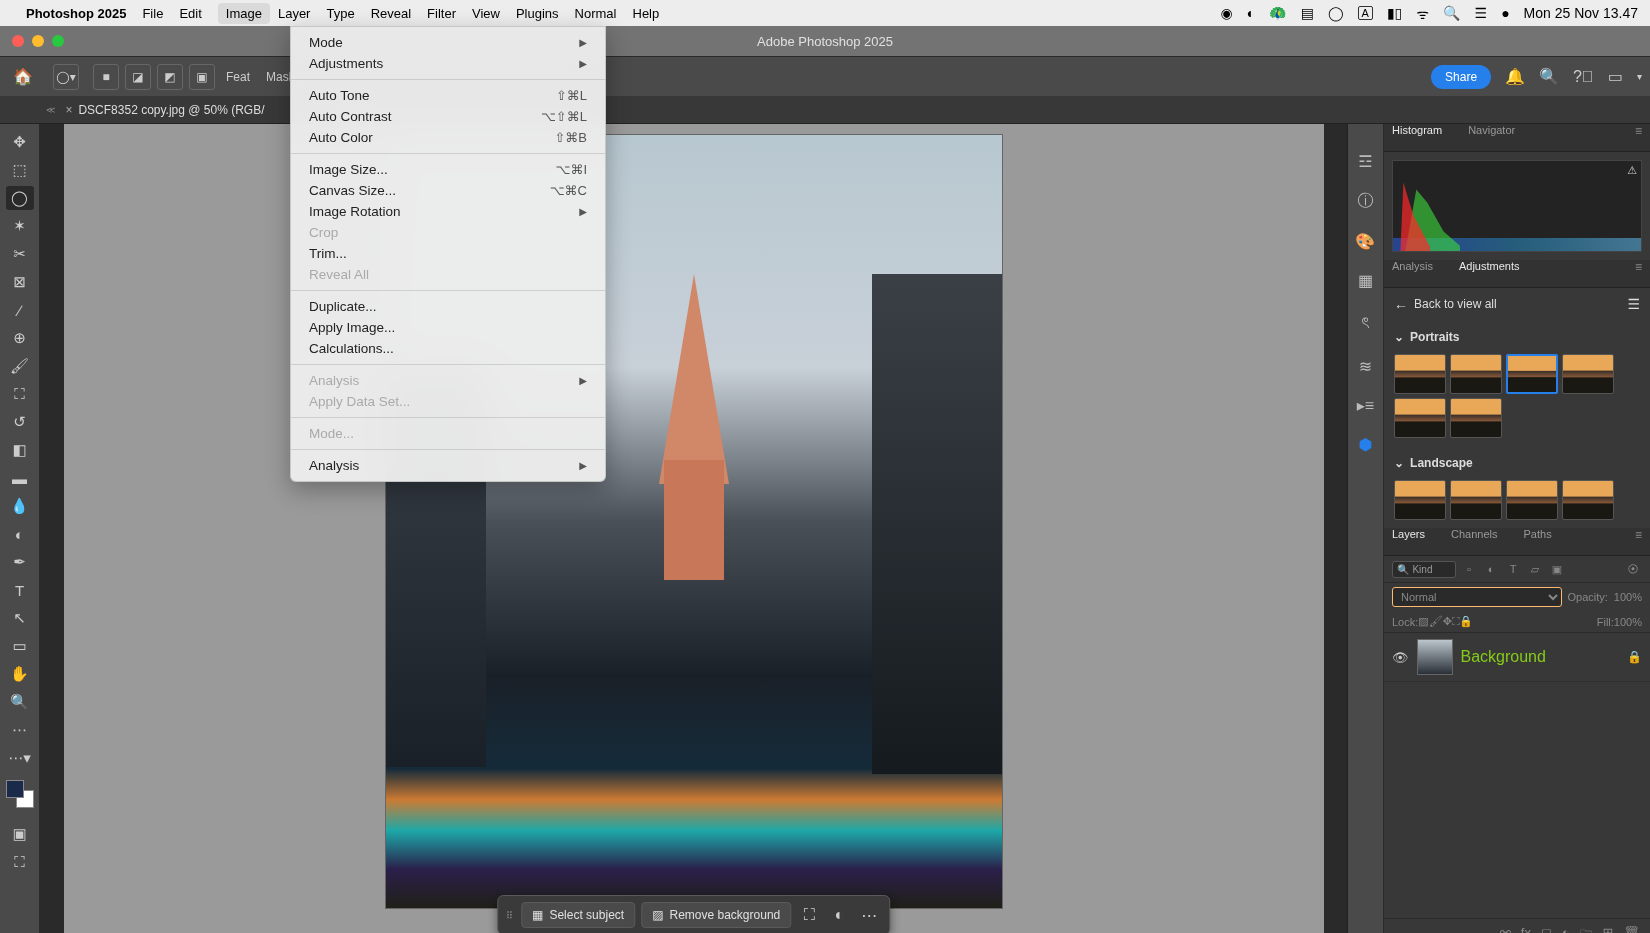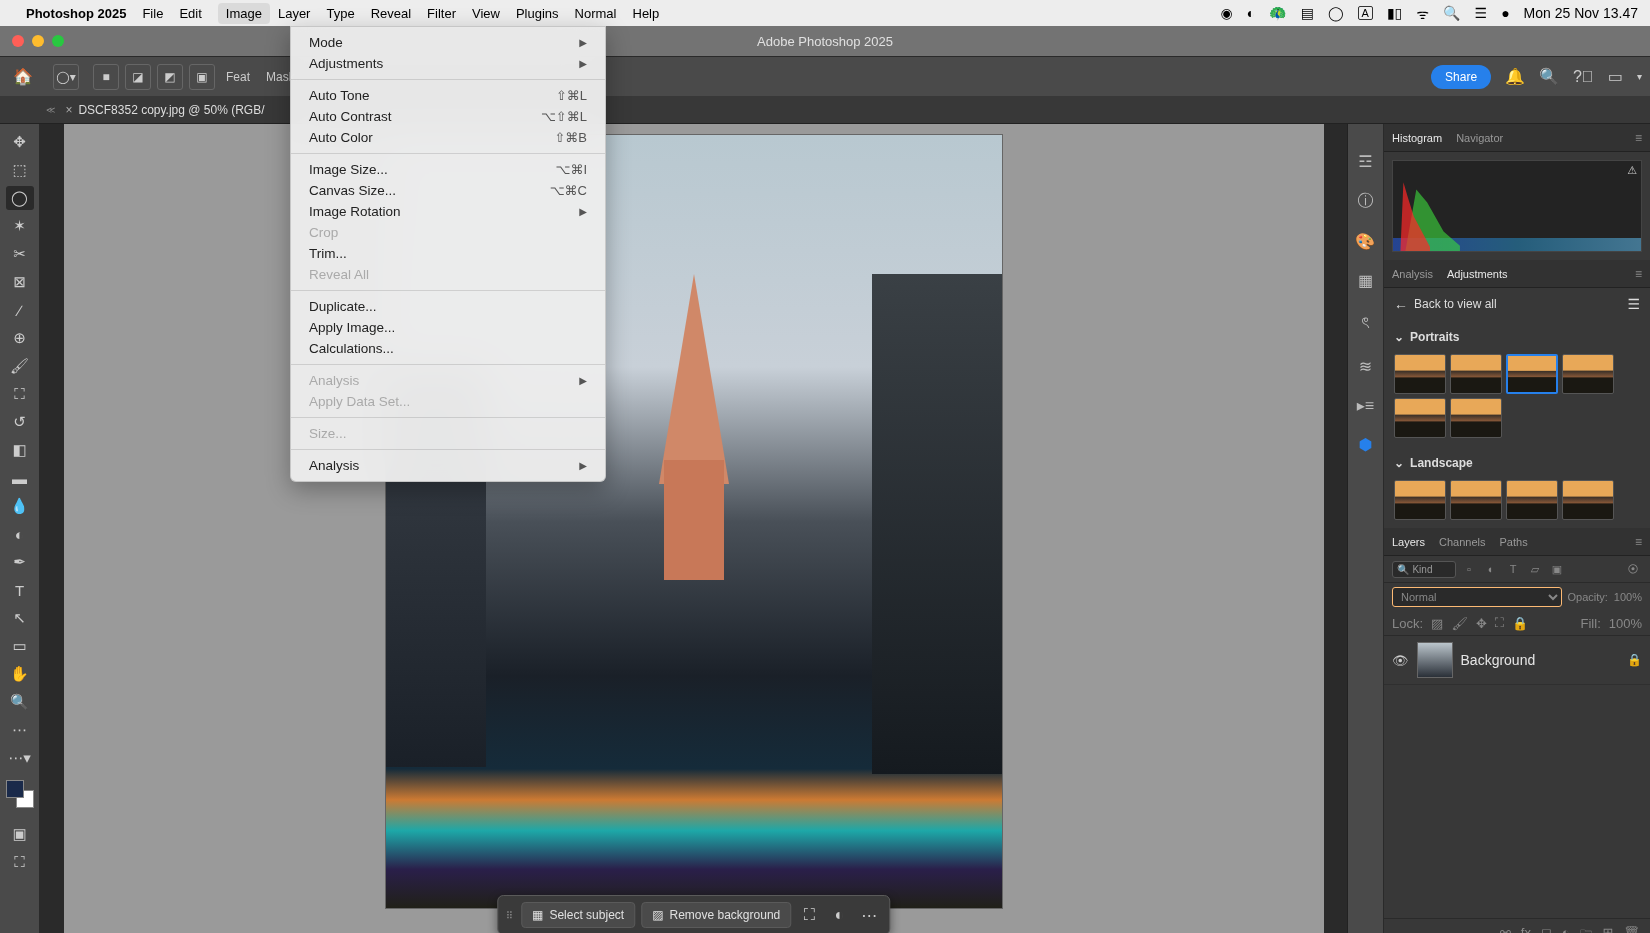--- a/index.html
+++ b/index.html
@@ -70,21 +70,21 @@
 .menu-row .shortcut { margin-left: auto; color: #555; font-size: 13px; }
 .menu-row .submenu-arrow { margin-left: auto; color: #555; font-size:10px;}
 .menu-sep { height: 1px; background: rgba(0,0,0,0.12); margin: 5px 0; }
 
 
 .right-panels { width: 303px; background: #383838; display:flex; border-left:1px solid #222;}
 .panel-strip { width:36px; background:#4a4a4a; display:flex; flex-direction:column; align-items:center; padding-top:28px; gap:20px; border-right:1px solid #2a2a2a;}
 .panel-strip .strip-ic { color:#bbb; font-size:16px;}
 .strip-ic.blue { color:#2680eb; }
 .panel-col { flex:1; display:flex; flex-direction:column; }
-.panel-tabs { display:flex; background:#323232; border-bottom:1px solid #222; height:28px; align-items:center; padding:0 8px; gap:14px;}
+.panel-tabs { display:flex; background:#323232; border-bottom:1px solid #222; height:28px; align-items:flex-start; padding:0 8px; gap:26px;}
 .panel-tab { color:#999; font-size:11px; font-weight:500;}
 .panel-tab.active { color:#e8e8e8;}
 .panel-body { background:#383838; padding:8px; }
 .histogram-img { width:100%; height:92px; background:#232323; border:1px solid #444; position:relative; overflow:hidden;}
 .hist-r { position:absolute; bottom:0; left:3%; width:12%; height:85%; background:rgba(255,40,40,0.7); clip-path: polygon(0 100%, 10% 10%, 25% 30%, 45% 55%, 100% 95%, 100% 100%);}
 .hist-g { position:absolute; bottom:0; left:5%; width:22%; height:72%; background:rgba(60,220,60,0.6); clip-path: polygon(0 100%, 20% 5%, 40% 25%, 70% 70%, 100% 92%, 100% 100%);}
 .hist-b { position:absolute; bottom:0; left:0; width:100%; height:15%; background: linear-gradient(to right, rgba(40,100,255,0.5), rgba(40,180,255,0.4), rgba(100,200,255,0.5));}
 .hist-peak { position:absolute; bottom:0; right:3%; width:6%; height:95%; background:linear-gradient(to top, #fff, #8ef near, #ff6 );}
 .hist-warn { position:absolute; top:3px; right:4px; color:#ccc; font-size:11px;}
 
@@ -97,25 +97,25 @@
 .thumb { width:52px; height:40px; background: linear-gradient(to bottom, #e8a858 40%, #3a3028 42%, #885838 58%, #1a1812 60%); border:1px solid #555; border-radius:2px;}
 .thumb.sel { border:2px solid #2680eb;}
 
 .layers-panel { flex:1; display:flex; flex-direction:column; min-height:0;}
 .layers-controls { padding:4px 8px; display:flex; align-items:center; gap:4px; font-size:11px; color:#999; border-bottom:1px solid #2a2a2a;}
 .kind-search { background:#2a2a2a; border:1px solid #555; border-radius:3px; padding:2px 4px; color:#999; font-size:10px; display:flex; align-items:center; gap:3px; flex:0 0 64px;}
 .filter-ic { width:18px; height:18px; display:flex; align-items:center; justify-content:center; color:#888; font-size:11px;}
 .blend-row { display:flex; padding:4px 8px; gap:6px; font-size:11px; color:#888; align-items:center;}
 .blend-select { background:#2a2a2a; border:1px solid #fdba74; color:#888; padding:2px 4px; font-size:11px; border-radius:3px; flex:1;}
 .opacity-field { font-size:11px; color:#888;}
-.lock-row { display:flex; padding:4px 8px; gap:8px; font-size:13px; color:#888; align-items:center; border-bottom:1px solid #2a2a2a;}
+.lock-row { display:flex; padding:4px 8px; gap:0; font-size:11px; color:#888; align-items:center; border-bottom:1px solid #2a2a2a;}
 .layer-row { display:flex; align-items:center; padding:6px 8px; gap:8px; border-bottom:1px solid #2f2f2f;}
 .eye-ic { color:#ccc; font-size:13px;}
 .layer-thumb { width:36px; height:36px; background: linear-gradient(#bbc5cc, #2a3038); border:1px solid #666;}
-.layer-name { color:#e5e5e5; font-size:14px; flex:1;}
+.layer-name { color:#84cc16; font-size:16px; flex:1;}
 .lock-ic { color:#888; font-size:12px;}
 .layers-footer { margin-top:auto; display:flex; justify-content:flex-end; gap:10px; padding:6px 10px; border-top:1px solid #2a2a2a; color:#888; font-size:13px;}
 
 
 .collapse-chevrons { position:absolute; top:0; left:43px; color:#888; font-size:9px; padding:2px;}
 </style>
 </head>
 <body>
 
 <div class="mac-menubar">
@@ -205,21 +205,21 @@
   <div class="menu-sep"></div>
   <div class="menu-row disabled">
       <span>Analysis</span>
       <span class="submenu-arrow">▶</span>
     </div>
   <div class="menu-row disabled">
       <span>Apply Data Set...</span>
     </div>
   <div class="menu-sep"></div>
   <div class="menu-row disabled">
-      <span>Size...</span>
+      <span>Mode...</span>
     </div>
   <div class="menu-sep"></div>
   <div class="menu-row">
       <span>Analysis</span>
       <span class="submenu-arrow">▶</span>
     </div>
 </div>
 
 <div class="titlebar">
   <div class="traffic-lights">

